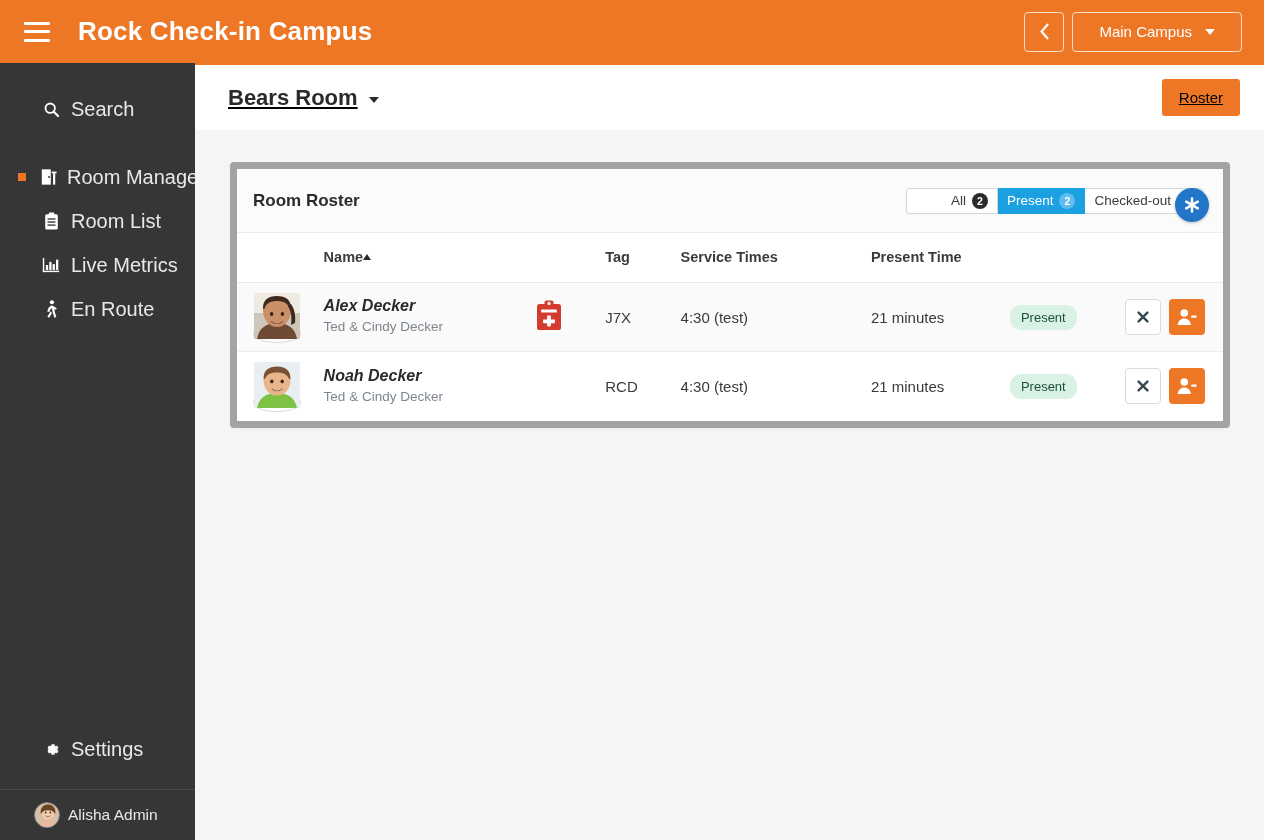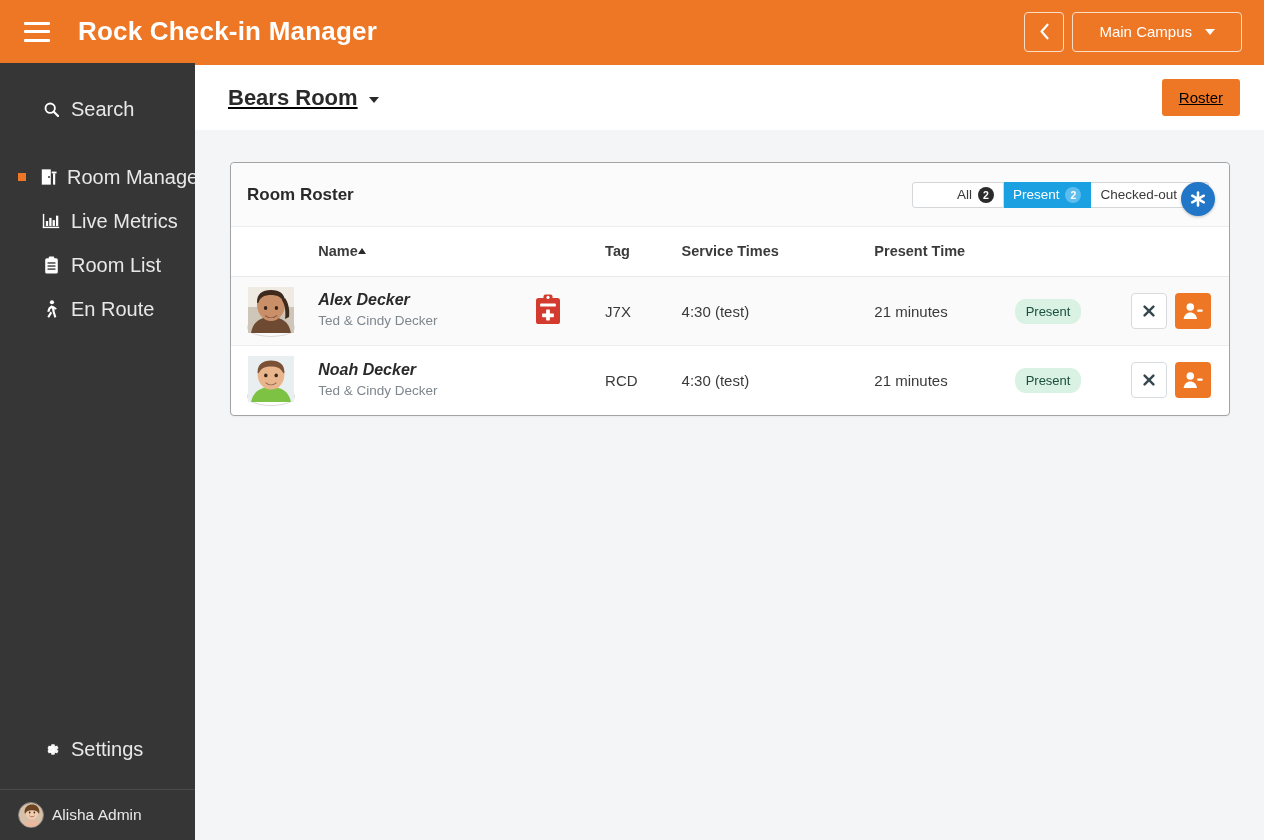--- a/index.html
+++ b/index.html
@@ -80,21 +80,21 @@
   .active-dot {
     position: absolute; left: 18px; top: 50%;
     transform: translateY(-50%);
     width: 8px; height: 8px; background: #ee7725;
   }
   .sidebar-spacer { flex: 1; }
   .nav-settings { margin-bottom: 18px; }
   .sidebar-sep { height: 1px; background: #4a4a4a; }
   .user-row {
     display: flex; align-items: center;
-    height: 50px; padding-left: 18px;
+    height: 50px; padding-left: 34px;
     color: #e8e8e8; font-size: 15.5px; cursor: pointer;
   }
   .user-avatar {
     width: 26px; height: 26px; border-radius: 50%;
     margin-right: 8px; overflow: hidden; flex: none;
     border: 1px solid #888;
   }
 
   
   .content {
@@ -123,21 +123,21 @@
   .tab {
     padding: 10px 17px; font-size: 15px; border-radius: 3px;
     cursor: pointer; white-space: nowrap;
   }
   .tab.active { background: #ee7725; color: #000000; }
   .tab.link { color: #2f8fd8; }
 
   
   .card-wrap { padding: 32px 34px 0 35px; }
   .card {
-    background: #fff; border: 1px solid #a3a3a3; border-radius: 4px;
+    background: #fff; border: 7px solid #a3a3a3; border-radius: 4px;
     box-shadow: 0 1px 2px rgba(0,0,0,.04);
     position: relative;
   }
   .card-head {
     height: 64px; display: flex; align-items: center;
     padding: 0 20px 0 16px;
     border-bottom: 1px solid #ebedef;
     background: #fbfbfc;
     border-radius: 4px 4px 0 0;
   }
@@ -228,21 +228,21 @@
 <body>
 
 <div class="app">
 
   <div class="topbar">
     <div class="hamburger">
       <span></span>
         <span></span>
         <span></span>
     </div>
-    <div class="app-title">Rock Check-in Manager</div>
+    <div class="app-title">Rock Check-in Campus</div>
 
     <div class="topbar-right">
       <div class="back-btn">
         <svg viewBox="0 0 13 20" aria-hidden="true">
           <polyline points="10,2 3,10 10,18" fill="none" stroke="#ffffff" stroke-width="2.6" stroke-linecap="round" stroke-linejoin="round"></polyline>
         </svg>
       </div>
       <div class="campus-btn">
         <span>Main Campus</span>
         <span class="caret-down"></span>
@@ -268,47 +268,47 @@
         <span class="active-dot"></span>
         <span class="ico">
           <svg width="18" height="18" viewBox="0 0 20 20">
             <rect x="2" y="1.5" width="10" height="17" fill="#fff"></rect>
             <circle cx="10" cy="10" r="1.1" fill="#363636"></circle>
             <rect x="14.5" y="6" width="2.4" height="12.5" fill="#fff"></rect>
             <rect x="13" y="4" width="5.4" height="2" fill="#fff"></rect>
           </svg>
         </span>
         <span>Room Manager</span>
+      </div>
+
+      <div class="nav-item">
+        <span class="ico">
+          <svg width="15" height="18" viewBox="0 0 16 20">
+            <rect x="1" y="2.5" width="14" height="17" rx="1.8" fill="#fff"></rect>
+            <rect x="5" y="0.6" width="6" height="3.4" rx="1" fill="#fff"></rect>
+            <rect x="3.6" y="7" width="8.8" height="1.5" fill="#363636"></rect>
+            <rect x="3.6" y="10.4" width="8.8" height="1.5" fill="#363636"></rect>
+            <rect x="3.6" y="13.8" width="8.8" height="1.5" fill="#363636"></rect>
+          </svg>
+        </span>
+        <span>Room List</span>
       </div>
 
       <div class="nav-item">
         <span class="ico">
           <svg width="18" height="16" viewBox="0 0 20 18">
             <rect x="0.8" y="1" width="1.6" height="16" fill="#fff"></rect>
             <rect x="0.8" y="15.4" width="18.4" height="1.6" fill="#fff"></rect>
             <rect x="4.2" y="9" width="2.6" height="5.6" fill="#fff"></rect>
             <rect x="8" y="5.5" width="2.6" height="9.1" fill="#fff"></rect>
             <rect x="11.8" y="8" width="2.6" height="6.6" fill="#fff"></rect>
             <rect x="15.6" y="3" width="2.6" height="11.6" fill="#fff"></rect>
           </svg>
         </span>
         <span>Live Metrics</span>
-      </div>
-
-      <div class="nav-item">
-        <span class="ico">
-          <svg width="15" height="18" viewBox="0 0 16 20">
-            <rect x="1" y="2.5" width="14" height="17" rx="1.8" fill="#fff"></rect>
-            <rect x="5" y="0.6" width="6" height="3.4" rx="1" fill="#fff"></rect>
-            <rect x="3.6" y="7" width="8.8" height="1.5" fill="#363636"></rect>
-            <rect x="3.6" y="10.4" width="8.8" height="1.5" fill="#363636"></rect>
-            <rect x="3.6" y="13.8" width="8.8" height="1.5" fill="#363636"></rect>
-          </svg>
-        </span>
-        <span>Room List</span>
       </div>
 
       <div class="nav-item">
         <span class="ico">
           <svg width="14" height="19" viewBox="0 0 14 20">
             <circle cx="8" cy="2.4" r="2.2" fill="#fff"></circle>
             <path d="M7.6 5.4 L4.4 8.2 L3 12 L5.2 12.6 L6.4 9.6 L8 8.6 L8.6 12.4 L10.6 18.6 L12.6 18 L10.9 12.4 L10.6 7.6 Z" fill="#fff"></path>
             <path d="M6.4 12.2 L3.2 17.6 L5 18.8 L8.2 13.6 Z" fill="#fff"></path>
             <path d="M9.4 6.2 L13 8.6 L12.2 10.3 L8.6 8 Z" fill="#fff"></path>
           </svg>

